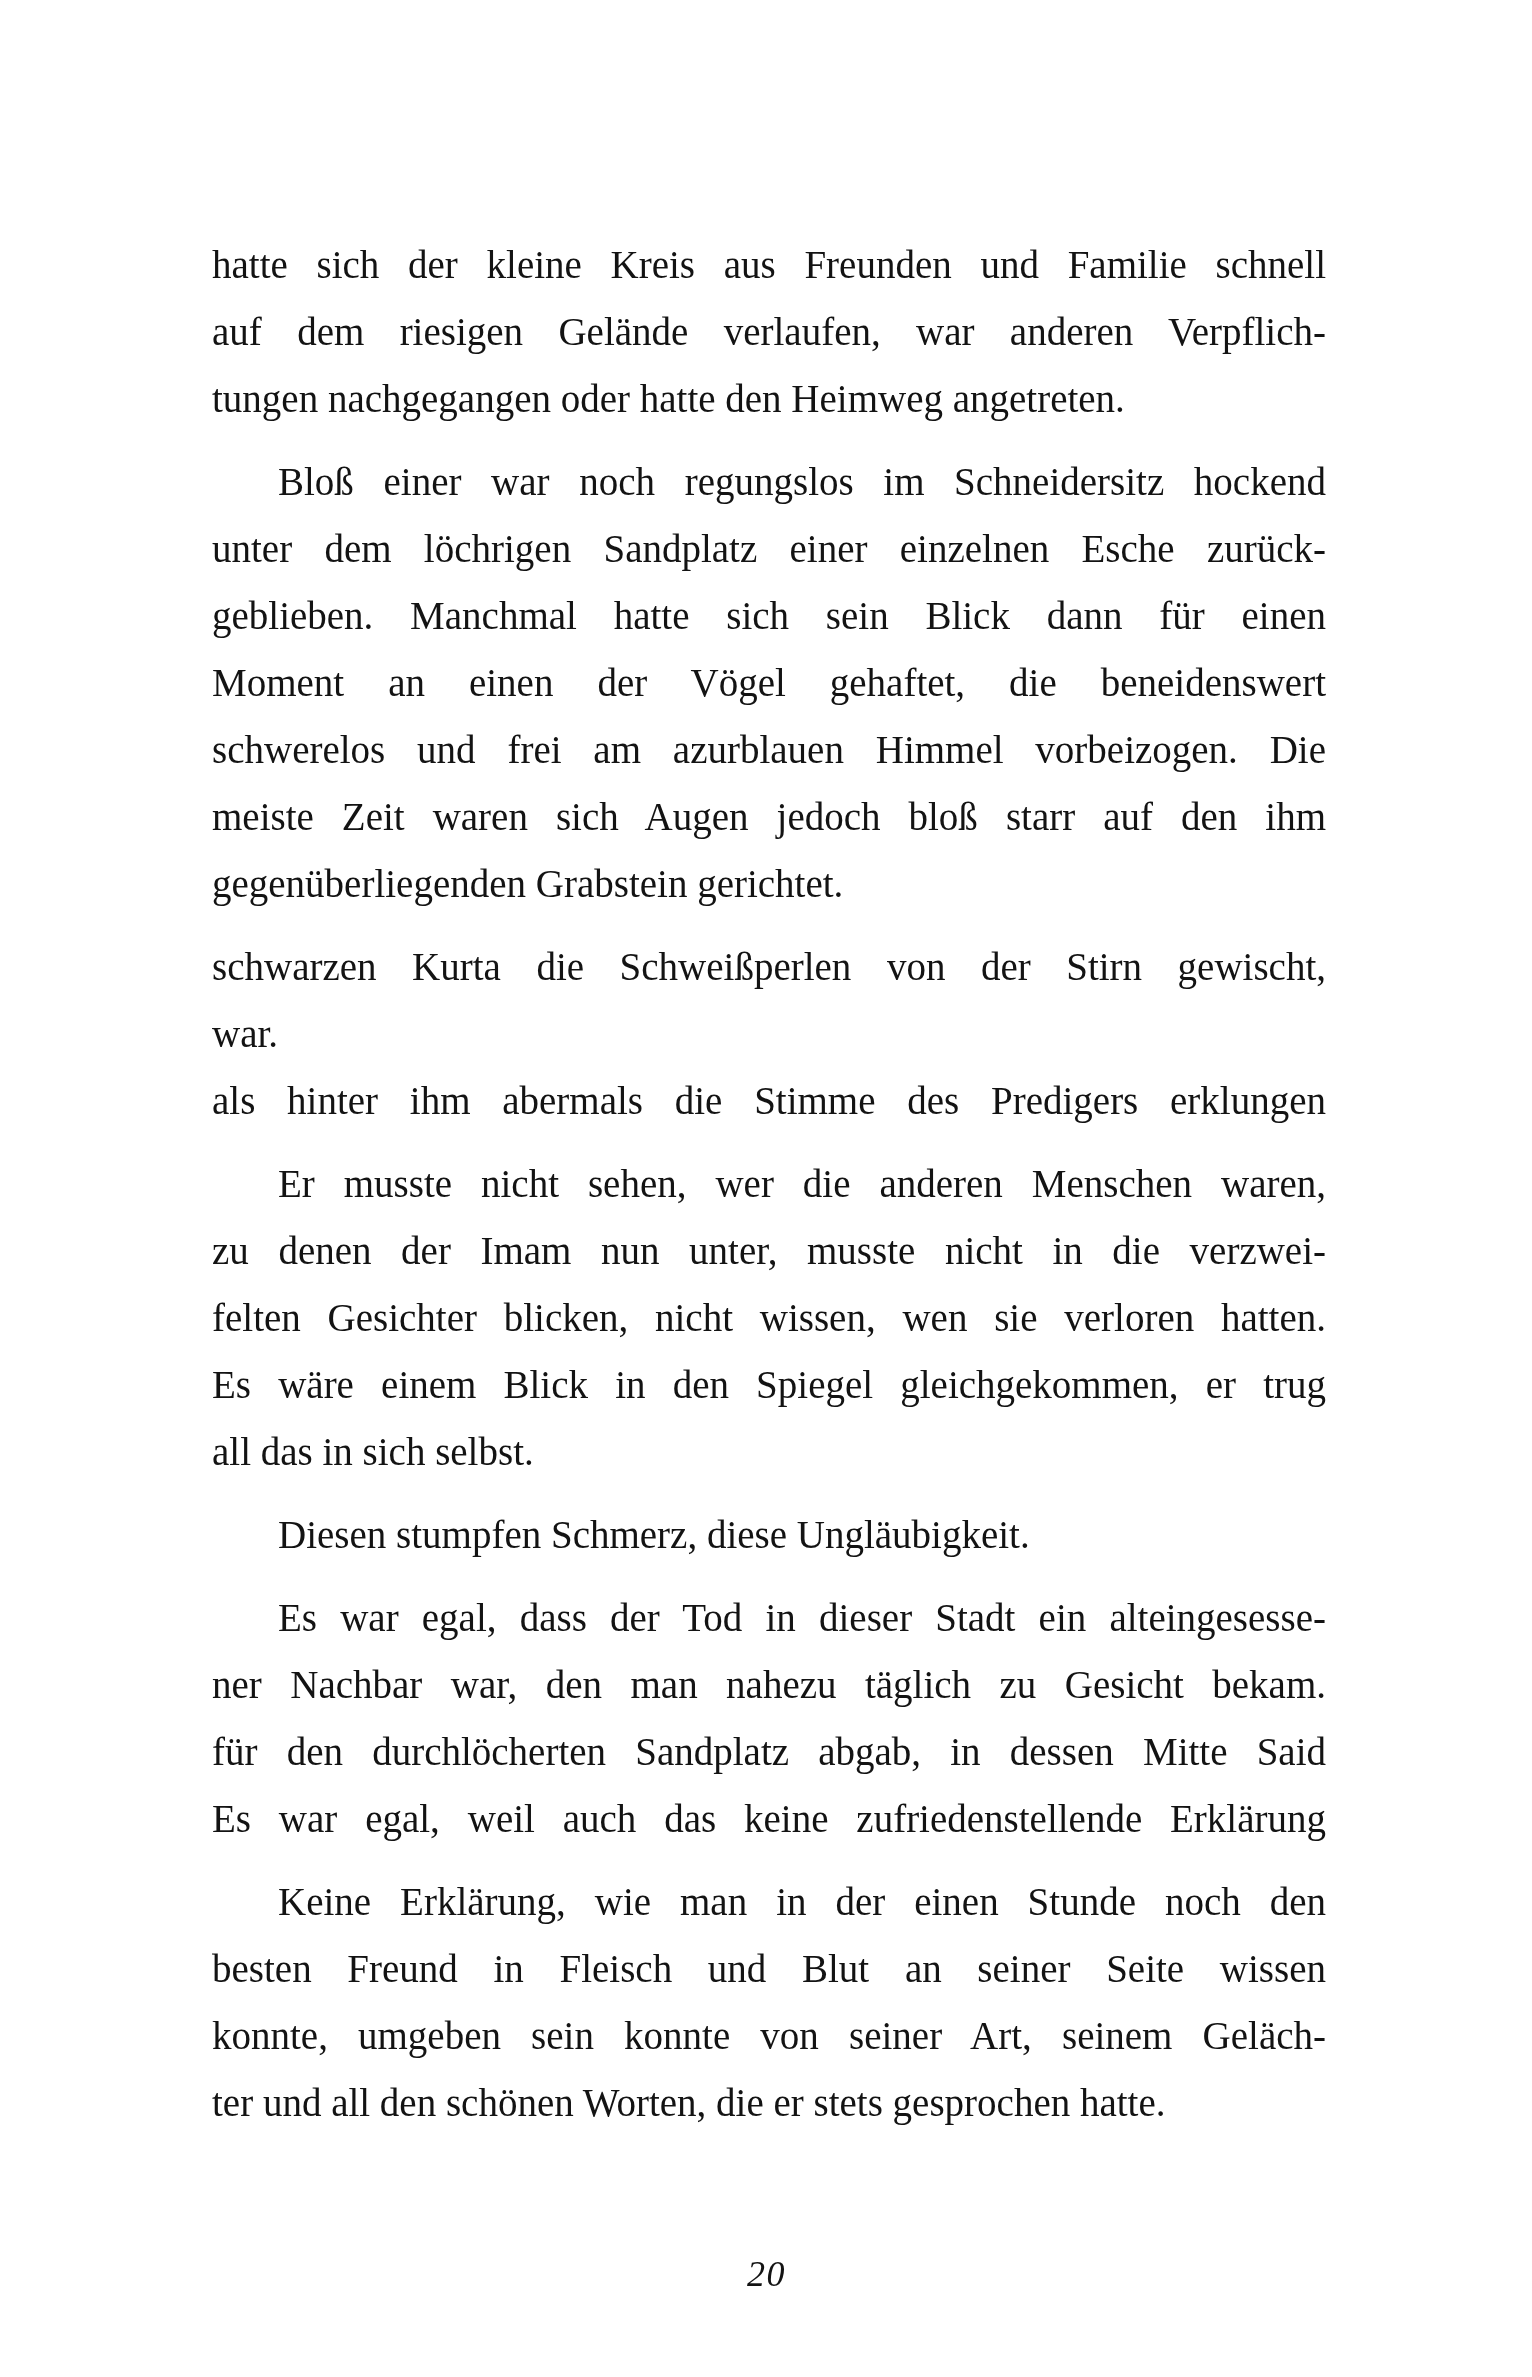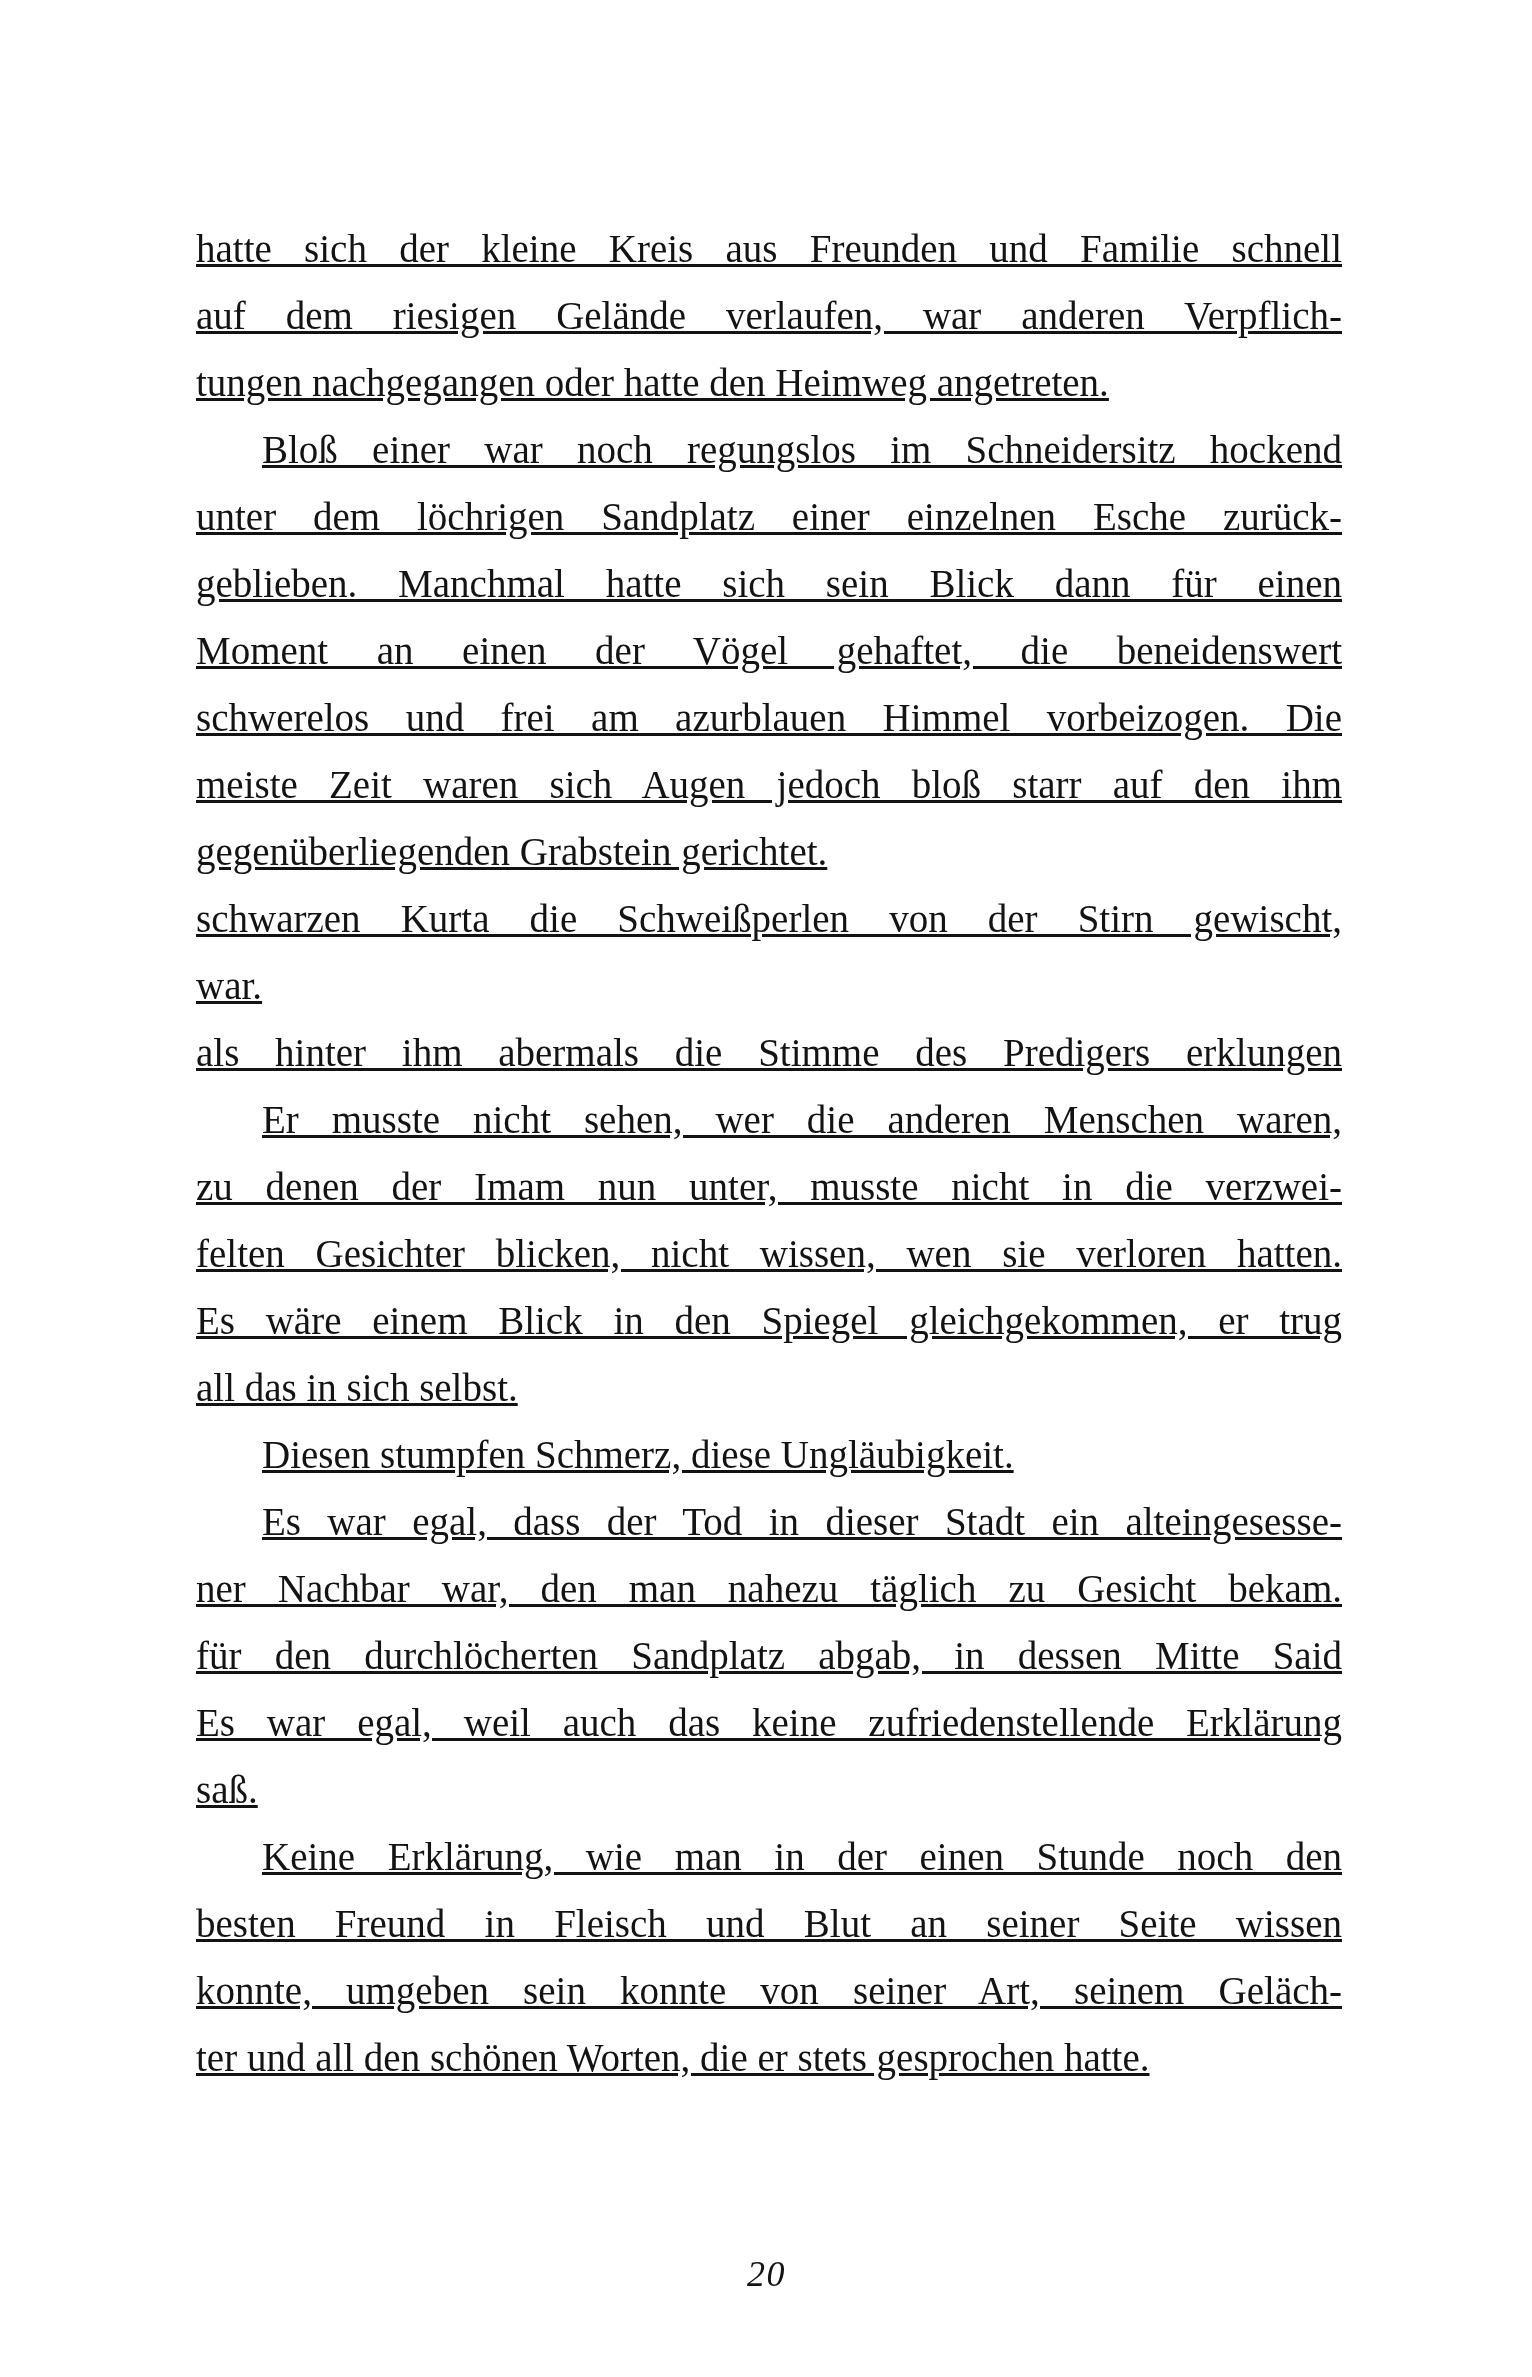--- a/index.html
+++ b/index.html
@@ -17,23 +17,22 @@
   .text-block {
     position: absolute;
     left: 196px;
     top: 215px;
     width: 1146px;
     font-size: 39px;
     line-height: 67px;
     font-weight: 400;
   }
   .paragraph {
-    margin: 0;
+    margin: 16px;
     padding: 0;
-    text-decoration: underline;
   }
   .line {
     text-align: justify;
     text-align-last: justify;
     min-height: 67px;
   }
   .line.last {
     text-align-last: left;
   }
   .line.indent {
@@ -81,21 +80,20 @@
       <div class="line last">all das in sich selbst.</div>
     </div>
     <div class="paragraph">
       <div class="line last indent">Diesen stumpfen Schmerz, diese Ungläubigkeit.</div>
     </div>
     <div class="paragraph">
       <div class="line indent">Es war egal, dass der Tod in dieser Stadt ein alteingesesse-</div>
       <div class="line">ner Nachbar war, den man nahezu täglich zu Gesicht bekam.</div>
       <div class="line">für den durchlöcherten Sandplatz abgab, in dessen Mitte Said</div>
       <div class="line">Es war egal, weil auch das keine zufriedenstellende Erklärung</div>
-      <div class="line last">saß.</div>
     </div>
     <div class="paragraph">
       <div class="line indent">Keine Erklärung, wie man in der einen Stunde noch den</div>
       <div class="line">besten Freund in Fleisch und Blut an seiner Seite wissen</div>
       <div class="line">konnte, umgeben sein konnte von seiner Art, seinem Geläch-</div>
       <div class="line last">ter und all den schönen Worten, die er stets gesprochen hatte.</div>
     </div>
   </main>
 
 <div class="page-number">20</div>

